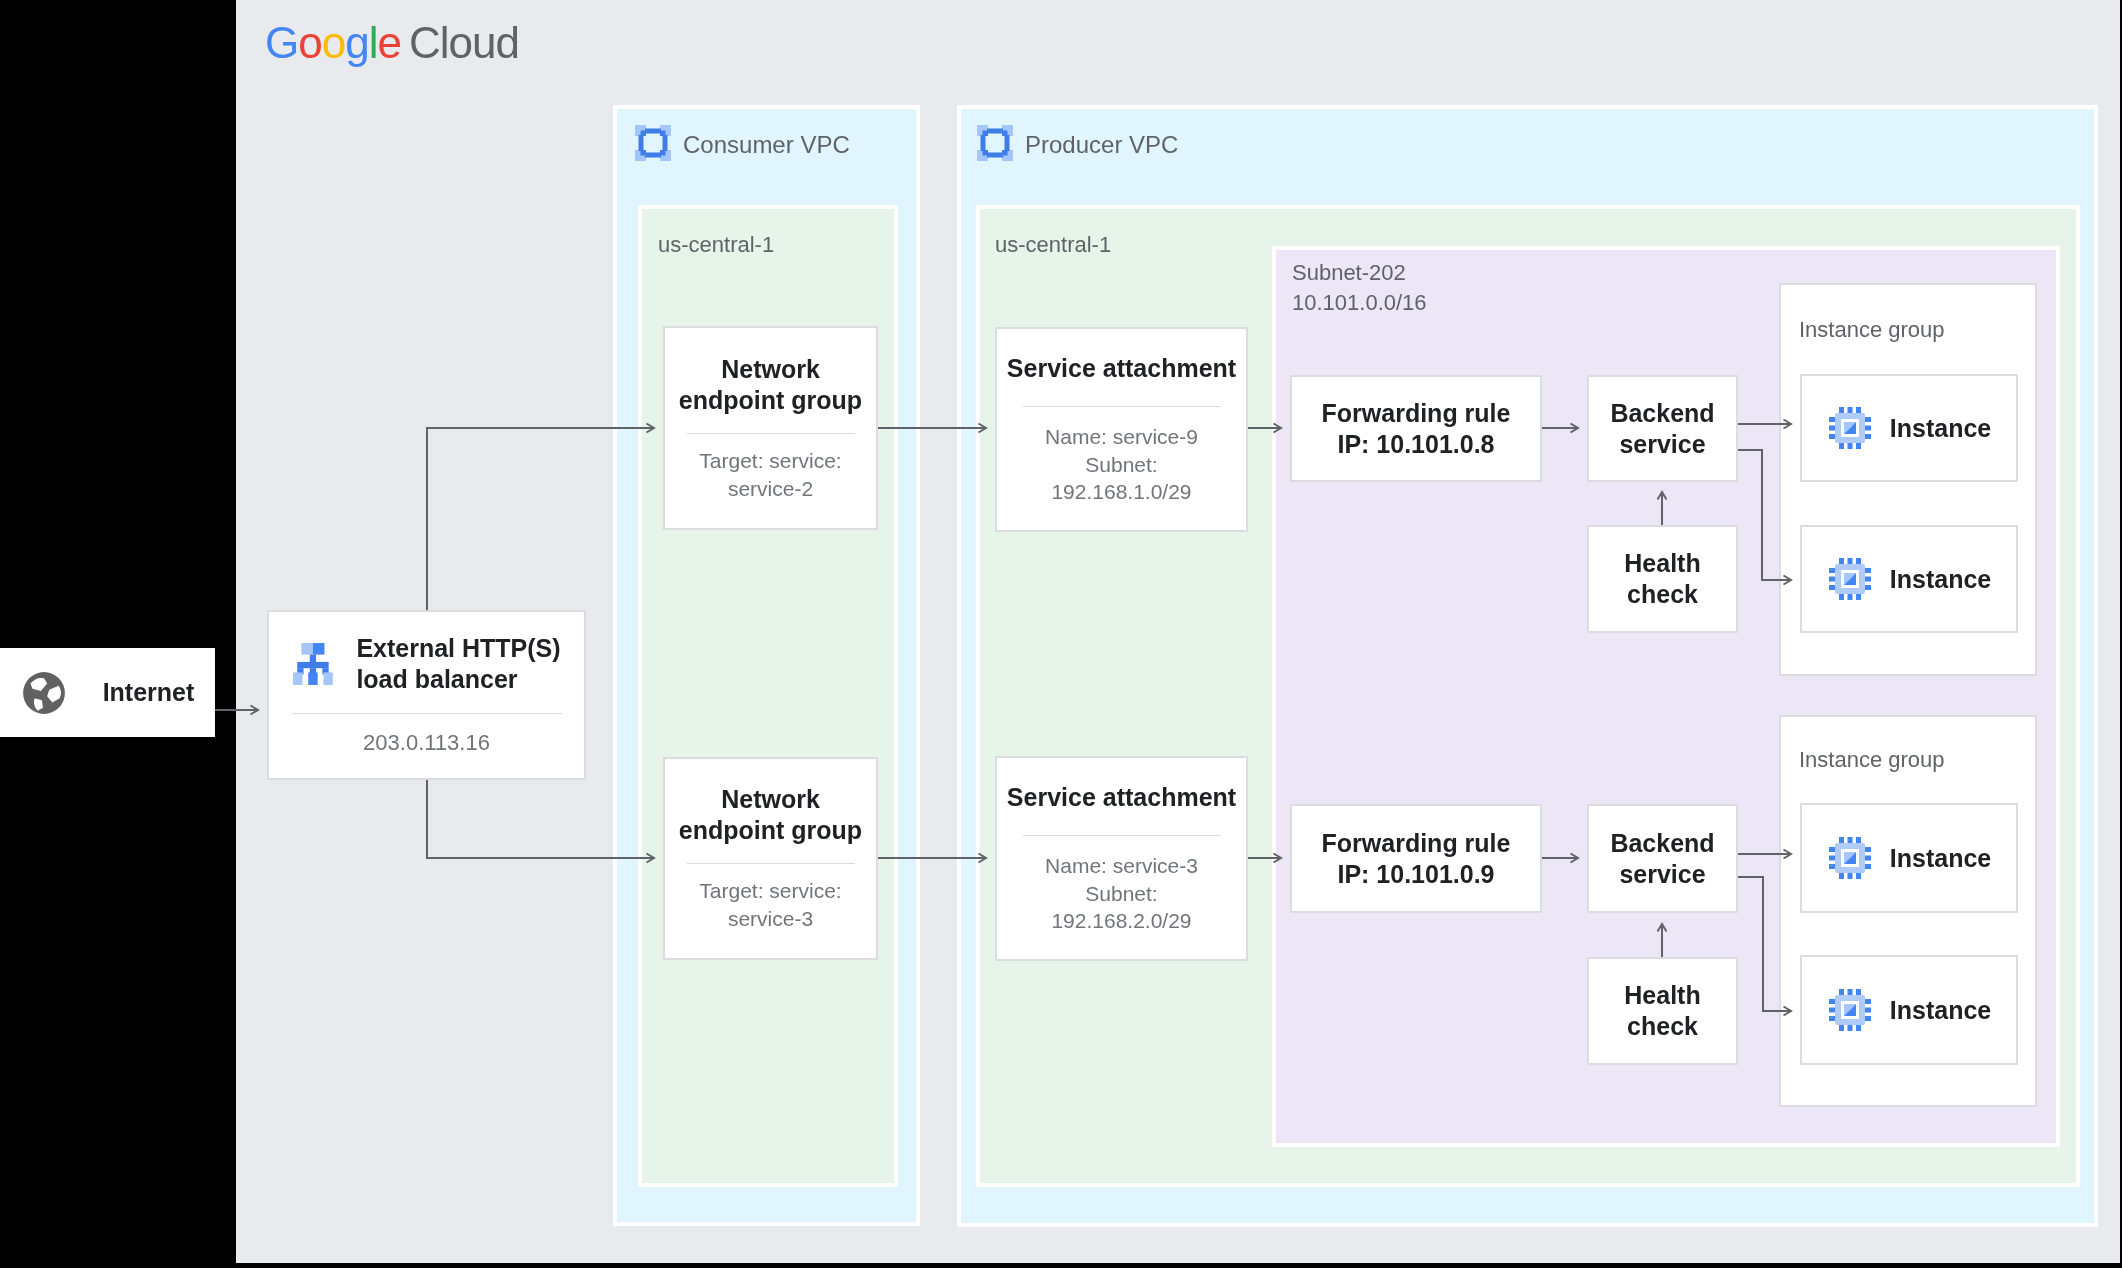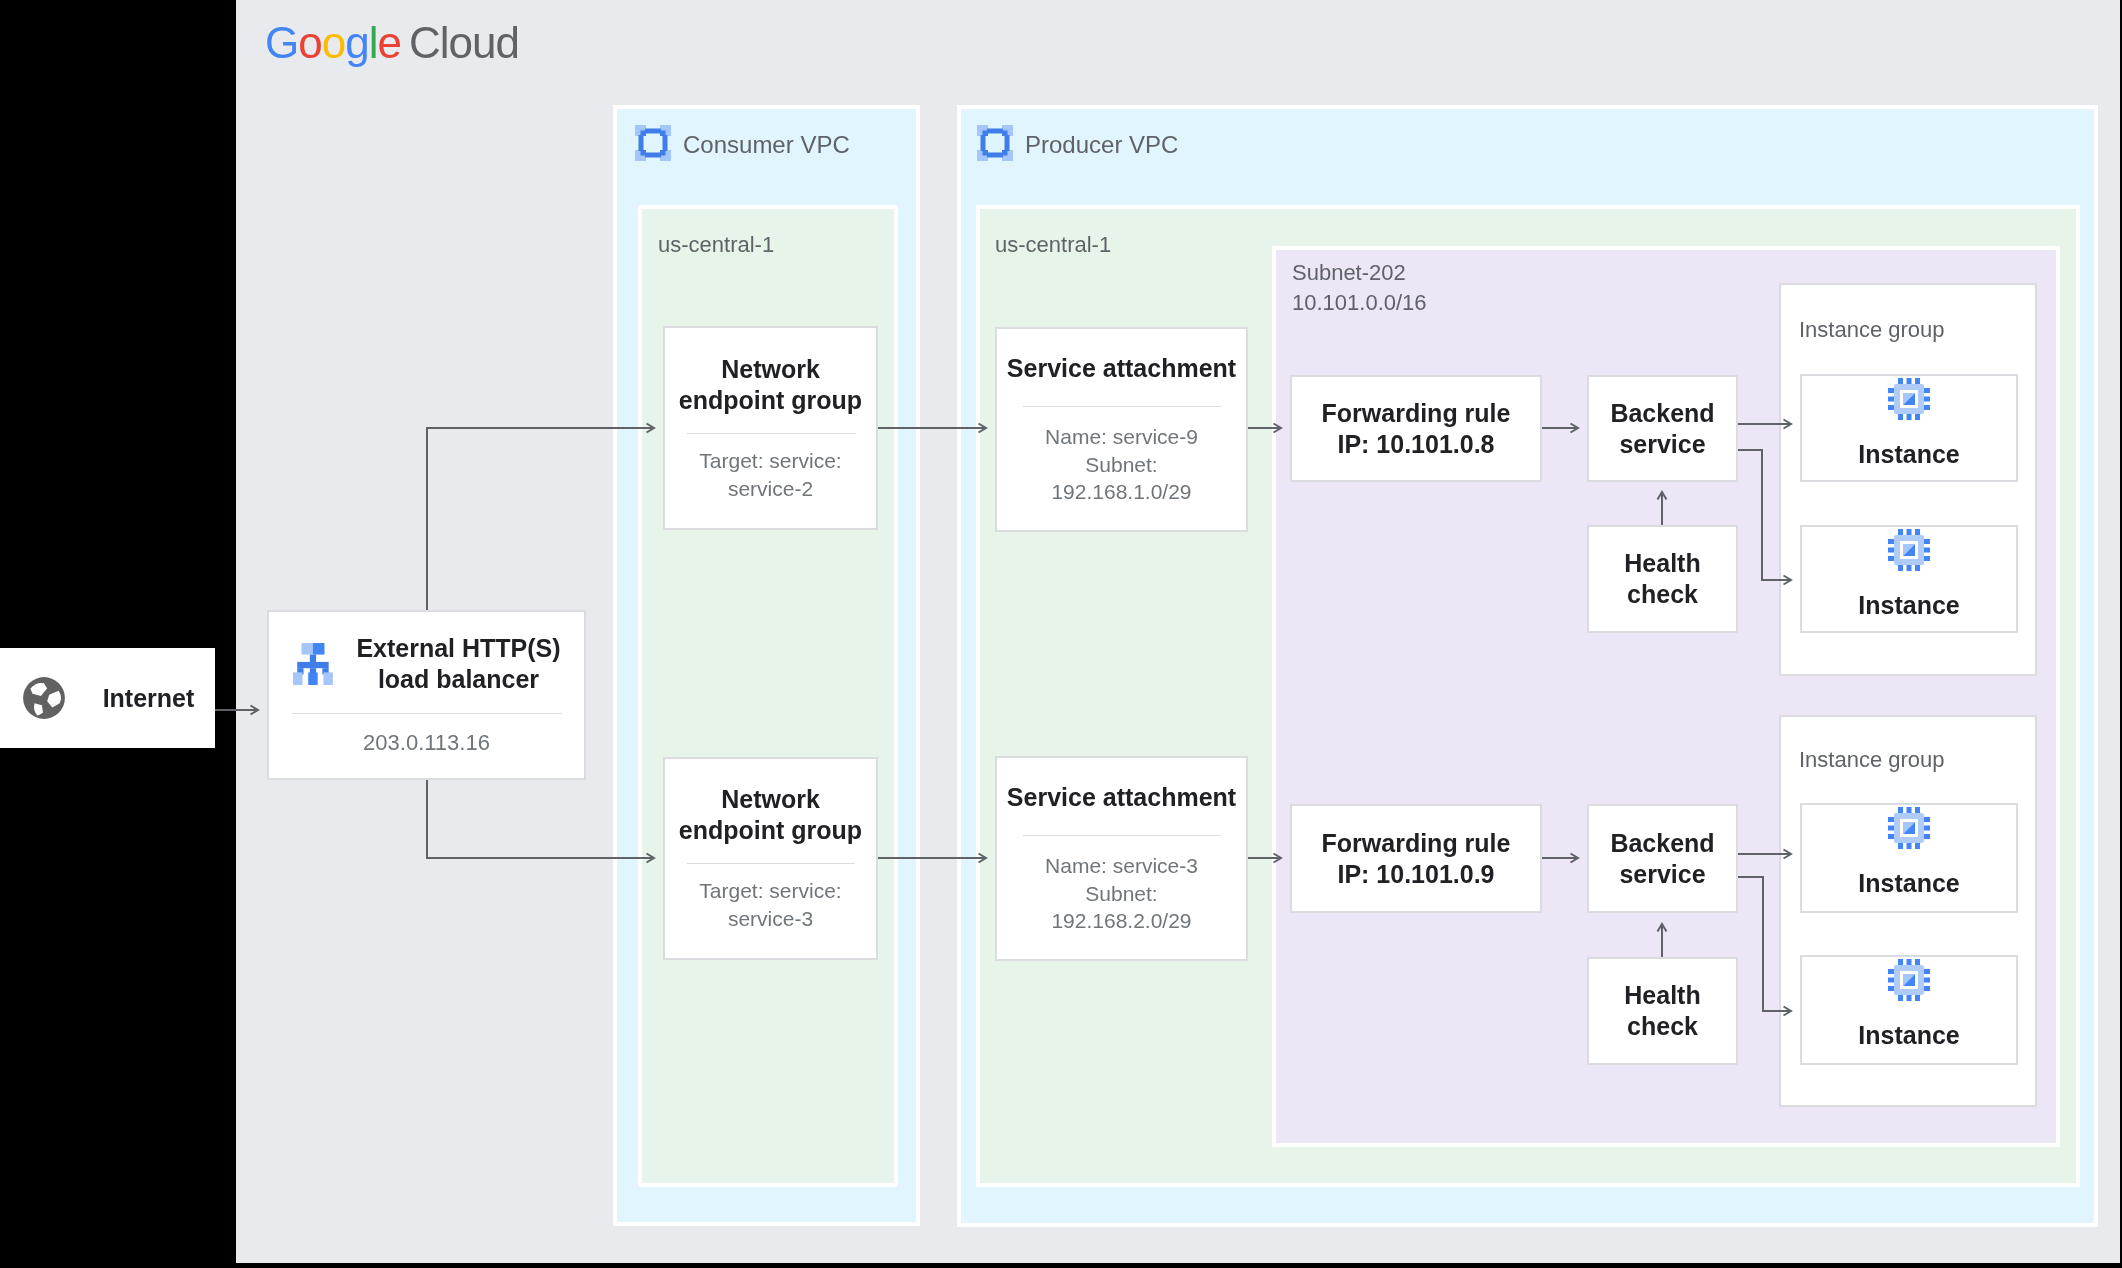--- a/index.html
+++ b/index.html
@@ -14,29 +14,29 @@
         display:flex;flex-direction:column;align-items:center;justify-content:center;
         text-align:center;}
   .plain{border:none;}
   .title{font-size:25px;color:var(--title_text);line-height:1.24;font-weight:bold;}
   .sub{font-size:21px;color:var(--muted_text);line-height:1.32;}
   .divider{height:1px;background:var(--node_border);}
   .zone-label{font-size:22px;color:var(--zone_text);line-height:30px;white-space:nowrap;}
   .vpc-label{font-size:24px;color:var(--zone_text);white-space:nowrap;}
   .ig{background:#fff;border:2px solid var(--node_border);}
   .inst{background:#fff;border:2px solid var(--node_border);
-        display:flex;align-items:center;gap:17px;flex-direction:column;}
+        display:flex;align-items:center;justify-content:center;gap:17px;}
   .inst .title{font-size:25px;}
   .hrow{display:flex;align-items:center;gap:20px;}
   .logo{display:flex;align-items:baseline;font-size:44px;letter-spacing:-1px;font-weight:500;}
   .logo .cloud{color:var(--g_gray);margin-left:8px;font-weight:400;}
   .c-blue{color:var(--g_blue);} .c-red{color:var(--g_red);}
   .c-yellow{color:var(--g_yellow);} .c-green{color:var(--g_green);}
   svg.lines{position:absolute;left:0;top:0;pointer-events:none;}
-  .lb-titles{text-align:center;}
+  .lb-titles{text-align:left;}
 </style>
 </head>
 <body>
 
 <div id="canvas">
 
   <div class="abs page" style="left:236px;top:0;width:1884px;height:1263px;"></div>
 
   <div class="abs logo" style="left:265px;top:18px;">
     <span class="c-blue">G</span>
@@ -279,21 +279,21 @@
           <rect x="36" y="29" width="8" height="5"></rect>
       </g>
       <rect x="8" y="8" width="30" height="30" rx="2" fill="var(--blue_body)"></rect>
       <rect x="14" y="14" width="18" height="18" fill="#ffffff"></rect>
       <path d="M17 17 h12 l-12 12 z" fill="var(--blue_soft)"></path>
       <path d="M29 17 v12 h-12 z" fill="var(--blue_mid)"></path>
     </svg>
     <span class="title">Instance</span>
   </div>
 
-  <div class="abs node plain" style="left:0;top:648px;width:215px;height:100px;flex-direction:row;gap:36px;">
+  <div class="abs node plain" style="left:0;top:648px;width:215px;height:89px;flex-direction:row;gap:36px;">
     <svg width="46" height="46" viewBox="0 0 44 44">
       <circle cx="22" cy="22" r="20" fill="var(--globe)"></circle>
       <path d="M9 13 q6 -7 13 -5 l3 5 -6 7 -8 -2 z" fill="#fff"></path>
       <path d="M27 19 l9 -4 q4 6 1 12 l-7 4 -5 -6 z" fill="#fff"></path>
       <path d="M13 27 l7 2 1 7 -5 3 q-5 -5 -3 -12 z" fill="#fff"></path>
     </svg>
     <span class="title">Internet</span>
   </div>
 
   <div class="abs node" style="left:267px;top:610px;width:319px;height:170px;">

